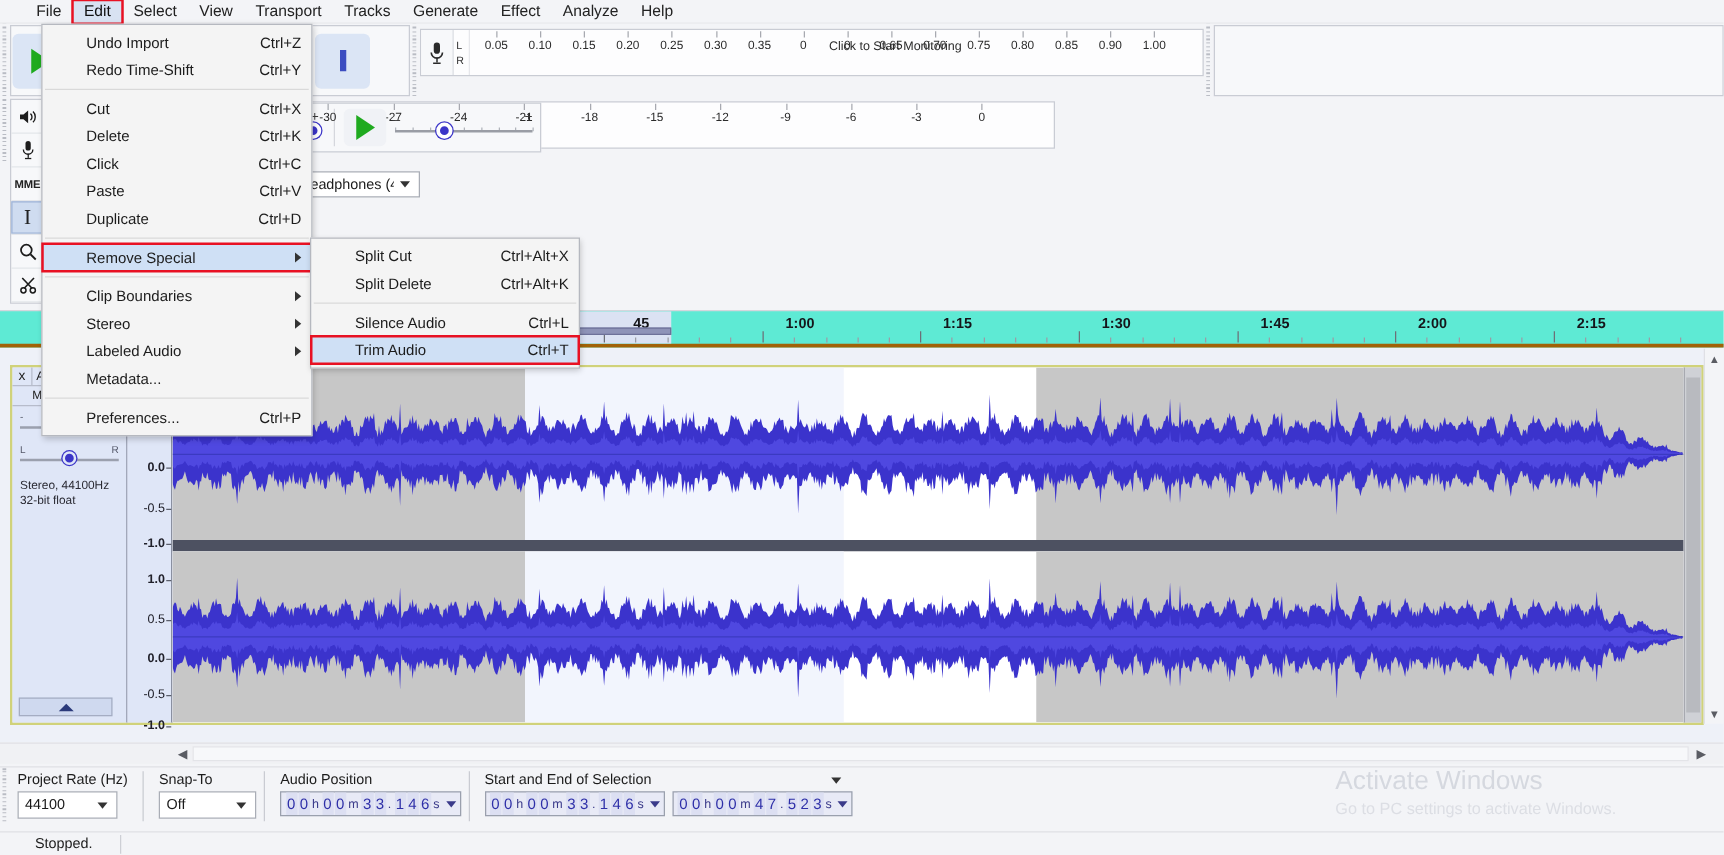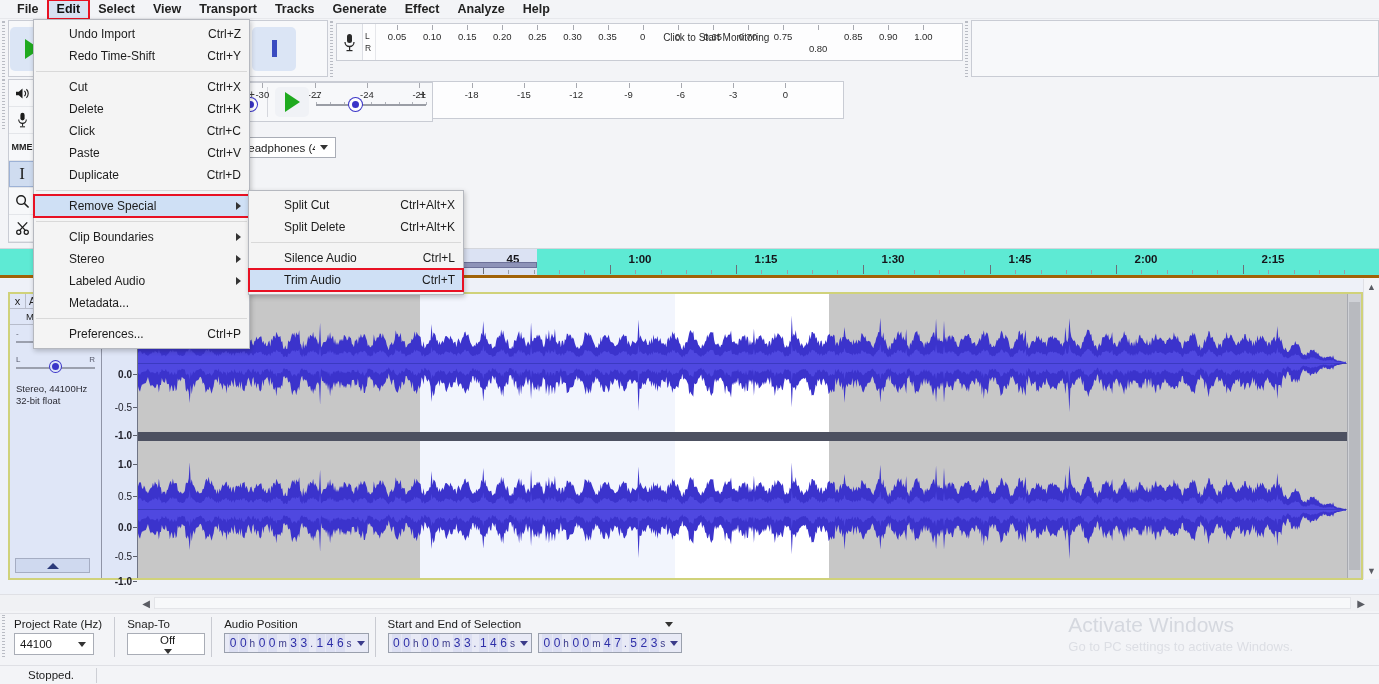--- a/index.html
+++ b/index.html
@@ -14,23 +14,22 @@
     color: #1a1a1a;
     -webkit-font-smoothing: antialiased;
   }
   #app { position: relative; width: 1379px; height: 684px; }
 
   
   .menubar {
     position: absolute; top: 0; left: 0; width: 1379px; height: 19px;
     background: #f3f4f7;
     display: flex; align-items: center;
-    padding-left: 8px;
+    padding-left: 20px;
     border-bottom: 1px solid #e7e8ec;
-    font-weight: bold;
   }
   .menubar-item {
     padding: 2px 9px 3px 9px;
     font-size: 12.5px; color: #222;
     line-height: 14px; cursor: default;
     white-space: nowrap;
   }
   .menubar-item.active {
     background: #d8e2f2;
     outline: 2px solid #e81123;
@@ -378,21 +377,21 @@
               <span style="left: 15.5689%;">0.15</span>
               <span style="left: 21.5569%;">0.20</span>
               <span style="left: 27.5449%;">0.25</span>
               <span style="left: 33.5329%;">0.30</span>
               <span style="left: 39.521%;">0.35</span>
               <span style="left: 45.509%;">0</span>
               <span style="left: 51.497%;">0</span>
               <span style="left: 57.485%;">0.65</span>
               <span style="left: 63.4731%;">0.70</span>
               <span style="left: 69.4611%;">0.75</span>
-              <span style="left: 75.4491%; margin-top: 12px;">0.80</span>
+              <span style="left: 75.4491%;">0.80</span>
               <span style="left: 81.4371%;">0.85</span>
               <span style="left: 87.4251%;">0.90</span>
               <span style="left: 93.4132%;">1.00</span>
             </div>
             <div class="monitor-hint" style="left: 49%;">Click to Start Monitoring</div>
             <div class="meter-bars"></div>
           </div>
       </div>
       <div class="grip"></div>
       <div class="tbbox" style="flex:1 1 auto;"></div>
@@ -710,21 +709,21 @@
       <div class="combo" style="width:80px;margin-left:6px;height:22px;">
         <span class="cv">44100</span>
         <span class="caret"></span>
       </div>
     </div>
 
     <div class="vdiv"></div>
 
     <div class="sb-group">
       <div class="sb-lab">Snap-To</div>
-      <div class="combo" style="width:78px;margin-left:6px;height:22px;flex-direction:column;">
+      <div class="combo" style="width:78px;margin-left:6px;height:22px;">
         <span class="cv">Off</span>
         <span class="caret"></span>
       </div>
     </div>
 
     <div class="vdiv"></div>
 
     <div class="sb-group">
       <div class="sb-lab">Audio Position</div>
       <div class="timefield" id="tf-pos">

